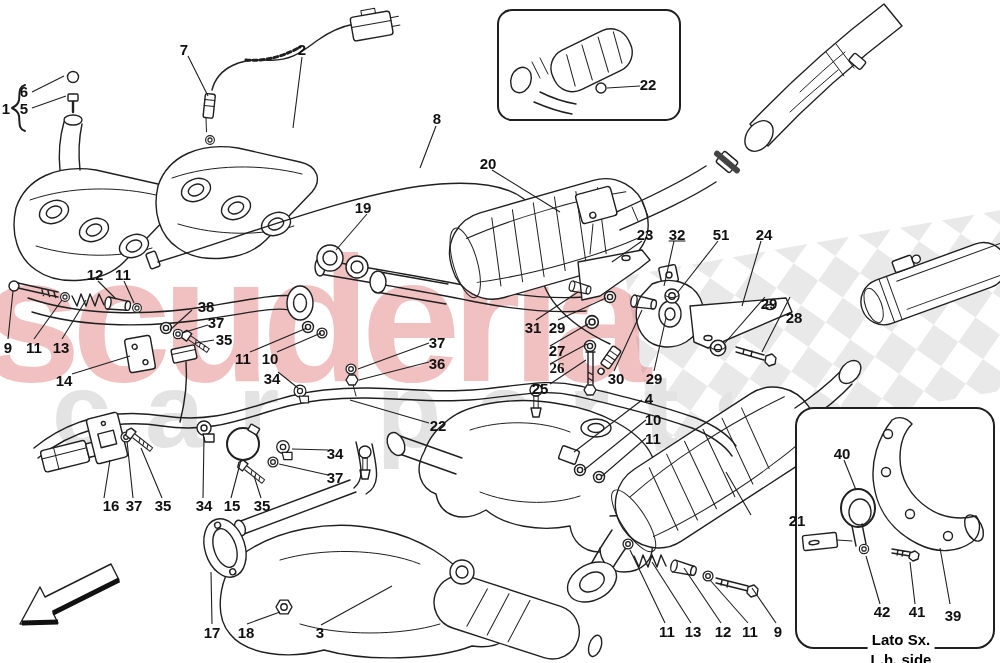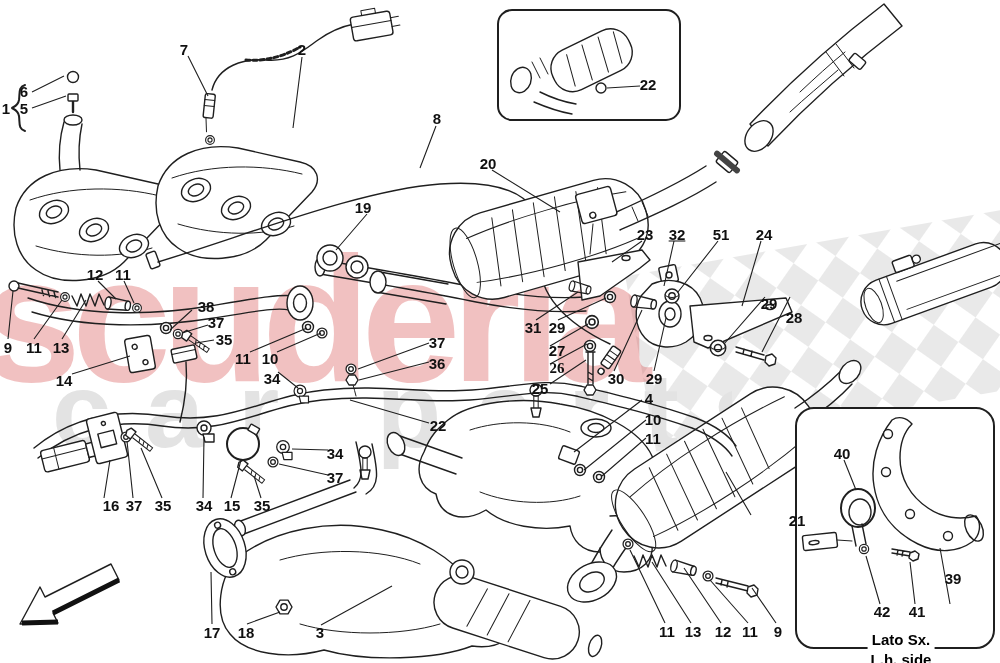--- a/index.html
+++ b/index.html
@@ -458,15 +458,15 @@
       <div class="callout" style="left: 246px; top: 632px;">18</div>
       <div class="callout" style="left: 320px; top: 632px;">3</div>
       <div class="callout" style="left: 667px; top: 631px;">11</div>
       <div class="callout" style="left: 693px; top: 631px;">13</div>
       <div class="callout" style="left: 723px; top: 631px;">12</div>
       <div class="callout" style="left: 750px; top: 631px;">11</div>
       <div class="callout" style="left: 778px; top: 631px;">9</div>
       <div class="callout" style="left: 842px; top: 453px;">40</div>
       <div class="callout" style="left: 882px; top: 611px;">42</div>
       <div class="callout" style="left: 917px; top: 611px;">41</div>
-      <div class="callout" style="left: 953px; top: 578px;">39</div>
+      <div class="callout" style="left: 953px; top: 615px;">39</div>
     </div>
 </div>
 
 </body></html>

